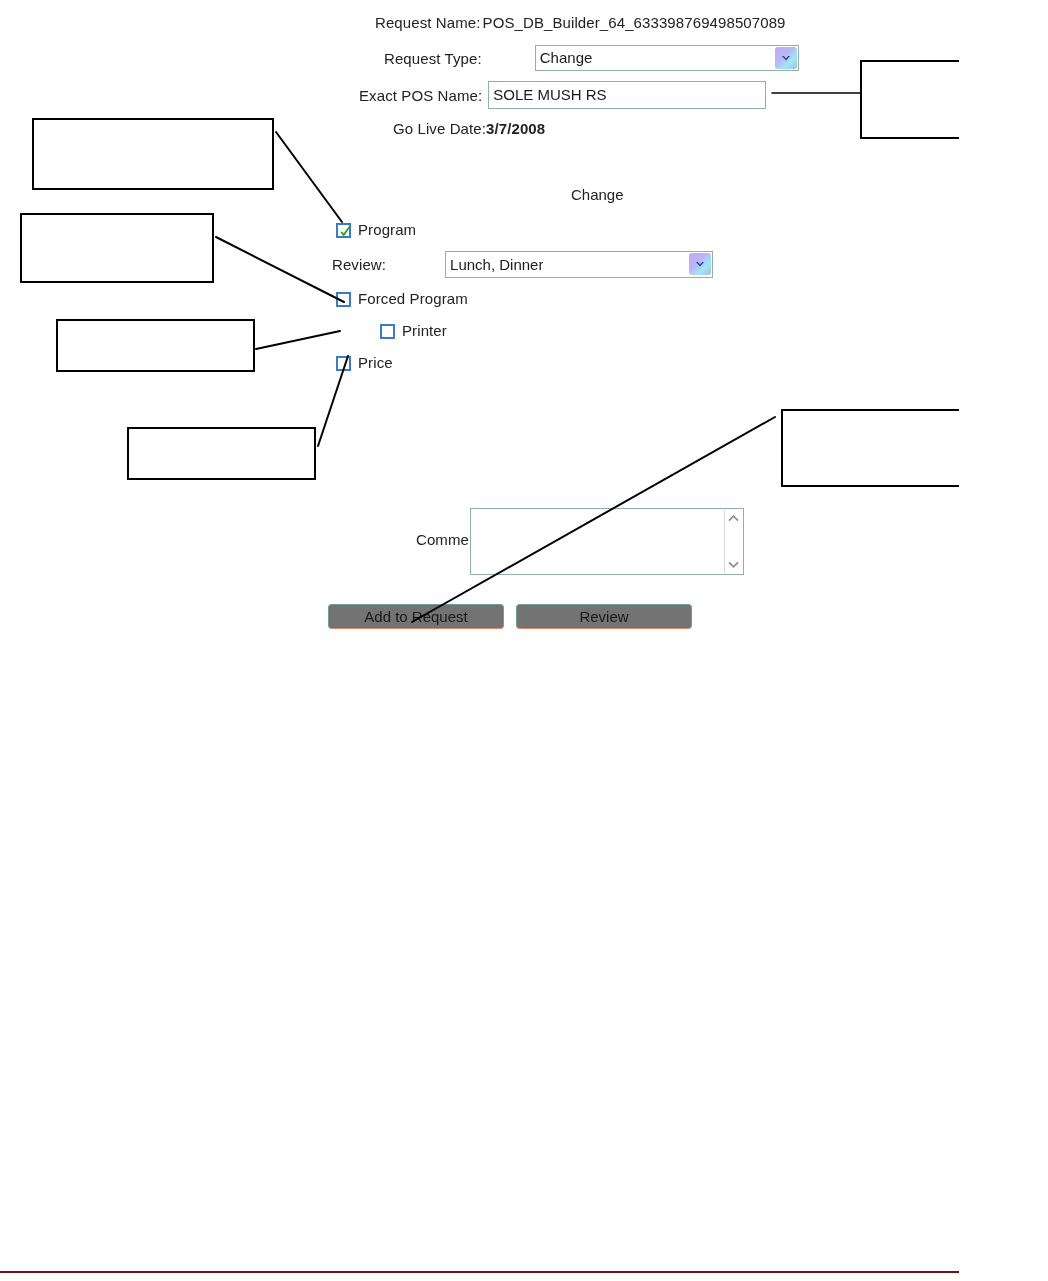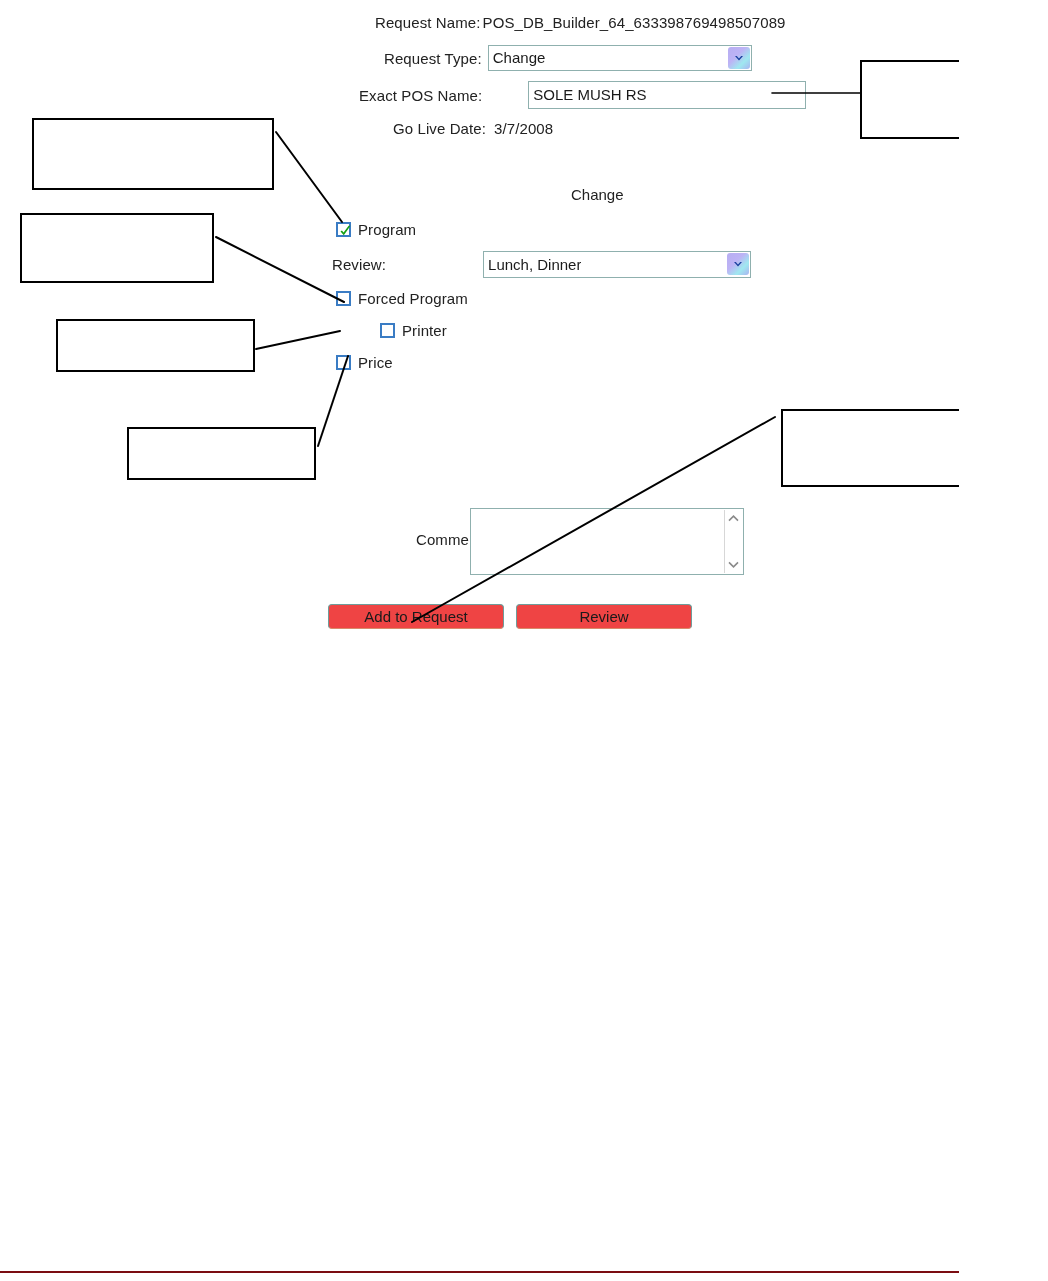--- a/index.html
+++ b/index.html
@@ -85,21 +85,21 @@
     display: flex;
     align-items: center;
     justify-content: center;
   }
   .dd-btn svg { display: block; }
 
   
   .cbrow {
     position: absolute;
     display: flex;
-    align-items: center;
+    align-items: flex-end;
     white-space: nowrap;
   }
   .wcheck {
     width: 15px;
     height: 15px;
     box-sizing: border-box;
     border: 2px solid #3a7cc4;
     background: #ffffff;
     position: relative;
     flex: none;
@@ -144,21 +144,21 @@
     justify-content: center;
   }
 
   
   .wbtn {
     position: absolute;
     box-sizing: border-box;
     border: 1px solid #6f9c9a;
     border-bottom-color: #d98a6a;
     border-radius: 4px;
-    background: #ef4444;
+    background: #737373;
     font-family: "Liberation Sans", sans-serif;
     font-size: 15px;
     color: #1a1a1a;
     display: flex;
     align-items: center;
     justify-content: center;
     cursor: pointer;
   }
 
   .section-heading {
@@ -179,58 +179,58 @@
 </head>
 <body>
 
 <div id="page">
 
   <div class="form-row" style="left:375px; top:14px;">
     <span class="field-label">Request Name:</span>
     <span class="field-static" style="margin-left:2px;">POS_DB_Builder_64_633398769498507089</span>
   </div>
 
-  <div class="form-row" style="left:384px; top:45px;">
+  <div class="form-row" style="left:384px; top:45px;gap:47px;">
     <span class="field-label">Request Type:</span>
     <div class="winput" style="width:264px; margin-left:6px;">
       <span class="val">Change</span>
       <span class="dd-btn">
         <svg width="14" height="12" viewBox="0 0 14 12" aria-hidden="true">
           <path d="M3 4 L7 8.5 L11 4 L9.2 4 L7 6.4 L4.8 4 Z" fill="#1a3f9e"></path>
         </svg>
       </span>
     </div>
   </div>
 
-  <div class="form-row" style="left:359px; top:81px;gap:40px;">
+  <div class="form-row" style="left:359px; top:81px;">
     <span class="field-label">Exact POS Name:</span>
     <div class="winput" style="width:278px; height:28px; margin-left:6px;">
       <span class="val">SOLE MUSH RS</span>
     </div>
   </div>
 
   <div class="form-row" style="left:393px; top:120px;justify-content:center;">
     <span class="field-label">Go Live Date:</span>
-    <span class="field-static" style="margin-left:8px;">3/7/2008</span>
+    <span class="field-static" style="margin-left:0;font-weight:bold;">3/7/2008</span>
   </div>
 
   <div class="section-heading" style="left:571px; top:186px;">Change</div>
 
   <div class="cbrow" style="left:336px; top:221px;">
     <span class="wcheck">
       <svg width="17" height="19" viewBox="0 0 17 19" aria-hidden="true">
         <path d="M3.5 9.5 L6.8 13.2 L13.5 3.8 L11.6 3.8 L6.6 10.6 L4.9 8.6 Z" fill="#14a014"></path>
       </svg>
     </span>
     <span class="cblabel">Program</span>
   </div>
 
   <div class="form-row" style="left:332px; top:251px;">
     <span class="field-label">Review:</span>
-    <div class="winput" style="width:268px; height:27px; margin-left:97px;">
+    <div class="winput" style="width:268px; height:27px; margin-left:59px;">
       <span class="val">Lunch, Dinner</span>
       <span class="dd-btn">
         <svg width="14" height="12" viewBox="0 0 14 12" aria-hidden="true">
           <path d="M3 4 L7 8.5 L11 4 L9.2 4 L7 6.4 L4.8 4 Z" fill="#1a3f9e"></path>
         </svg>
       </span>
     </div>
   </div>
 
   <div class="cbrow" style="left:336px; top:290px;">

